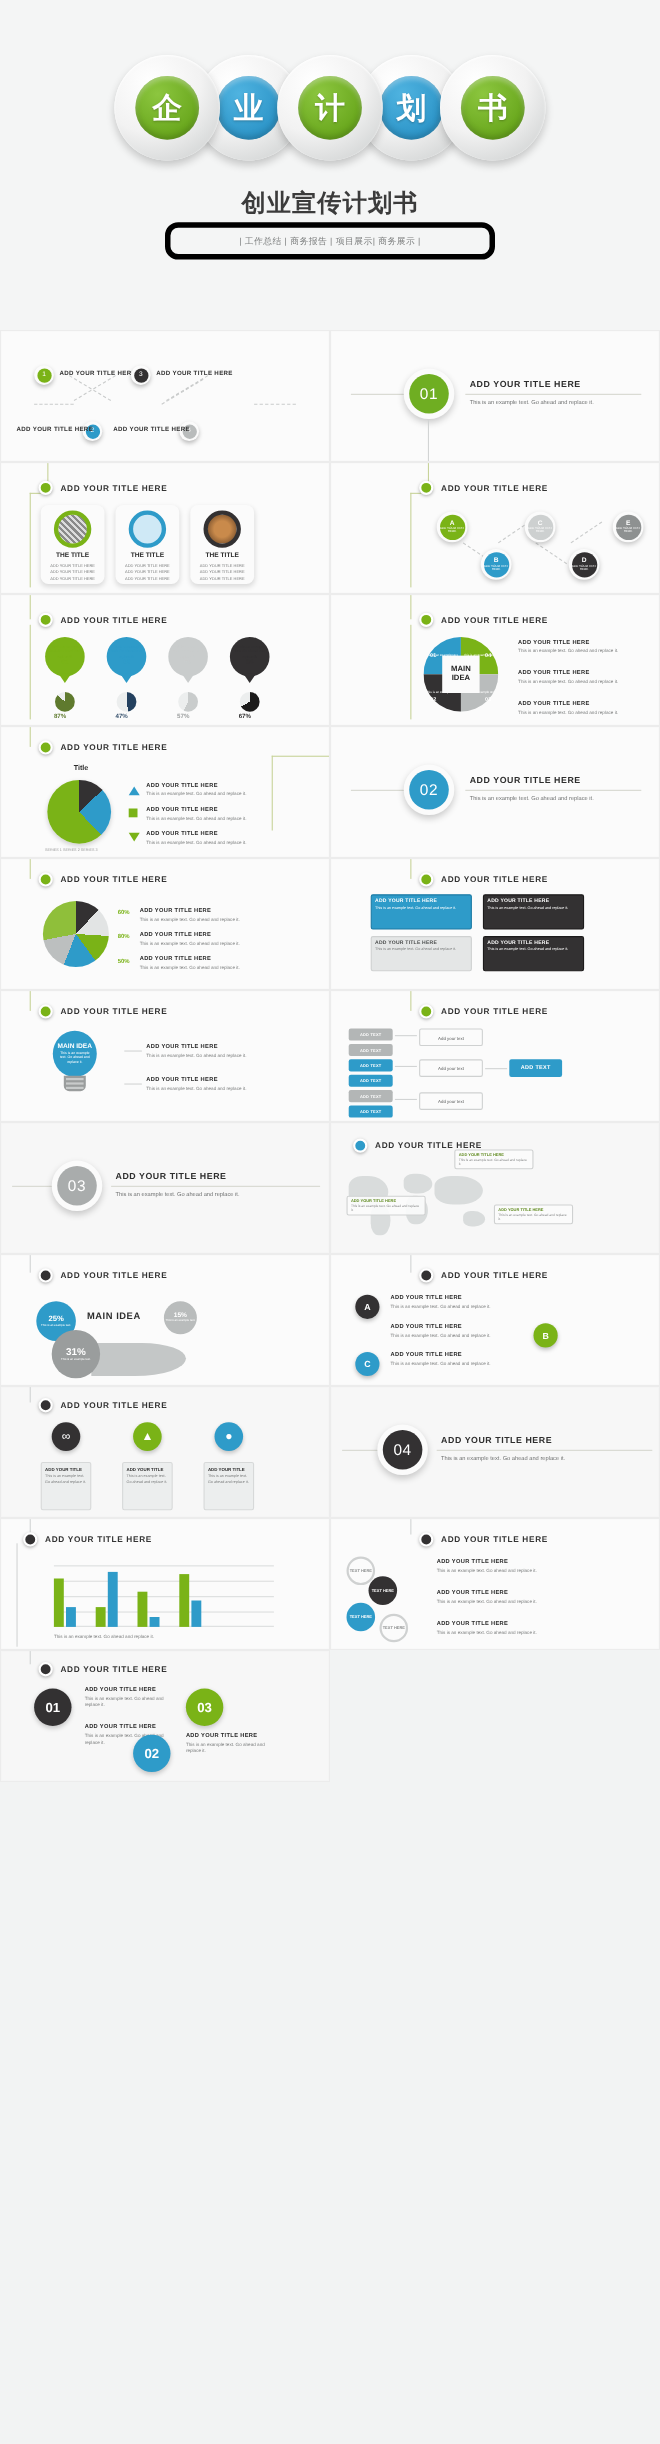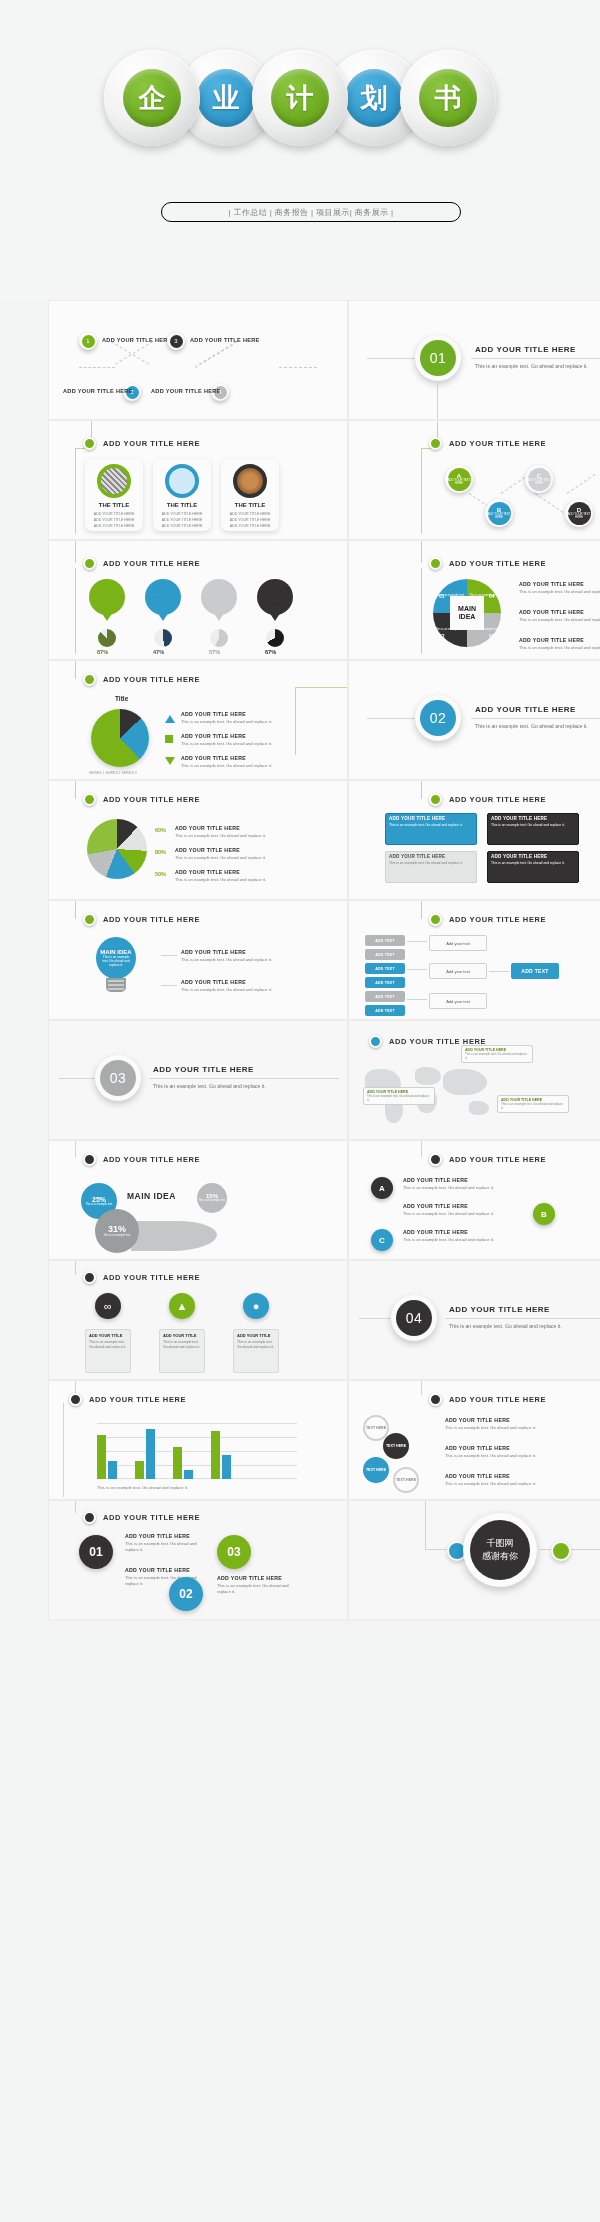--- a/index.html
+++ b/index.html
@@ -36,32 +36,32 @@
     text-shadow: 0 1px 2px rgba(0,0,0,0.25);
   }
   .disc.g { background: radial-gradient(circle at 35% 28%, #8cc63f 0%, #6aa81e 70%, #5d9a16 100%); }
   .disc.b { background: radial-gradient(circle at 35% 28%, #4fb3e0 0%, #2e96c9 70%, #2389bd 100%); }
 
   .cover-title {
     position: absolute; left: 0; top: 170px; width: 600px; text-align: center;
     font-size: 22px; font-weight: bold; color: #3b3b3b; letter-spacing: 1px;
   }
   .cover-pill {
-    position: absolute; left: 161px; top: 202px; width: 300px; height: 20px;
-    border: 1px solid #000000; border-radius: 12px;
+    position: absolute; left: 150px; top: 202px; width: 300px; height: 34px;
+    border: 5px solid #000000; border-radius: 12px;
     display: flex; align-items: center; justify-content: center;
     font-size: 8px; color: #7e8080; letter-spacing: .4px;
   }
   .cover-url {
     position: absolute; left: 0; top: 247px; width: 600px; text-align: center;
     font-size: 9px; color: #7e8080; letter-spacing: 2px;
   }
 
   
-  .grid { position: relative; width: 520px; padding-left: 48px; }
+  .grid { position: relative; width: 520px; }
   .row { display: flex; width: 600px; }
   .slide {
     position: relative; width: 300px; height: 120px;
     background: #fbfbfb; border: 1px solid #ececec; overflow: hidden;
   }
   .slide.tone { background: #f7f7f7; }
 
   
   .spine { position: absolute; background: #c8d39a; }
   .spine.v { width: 1px; }
@@ -304,20 +304,21 @@
       <div class="pearl">
           <div class="disc g">计</div>
         </div>
       <div class="pearl">
           <div class="disc b">划</div>
         </div>
       <div class="pearl">
           <div class="disc g">书</div>
         </div>
     </div>
+    <div class="cover-title">创业宣传计划书</div>
     <div class="cover-pill">| 工作总结 | 商务报告 | 项目展示| 商务展示 |</div>
   </div>
 
   <div class="grid">
 
     <div class="row">
       <div class="slide">
 
         <div class="zig" style="left:30px;top:66px;width:36px"></div>
         <div class="zig" style="left:62px;top:40px;width:44px;transform:rotate(31deg);transform-origin:left center"></div>
@@ -858,31 +859,16 @@
           <b>ADD YOUR TITLE HERE</b>
           <span>This is an example text. Go ahead and replace it.</span>
         </div>
         <div class="numc b" style="left:120px;top:76px">02</div>
         <div class="li" style="left:168px;top:74px;width:80px">
           <b>ADD YOUR TITLE HERE</b>
           <span>This is an example text. Go ahead and replace it.</span>
         </div>
       </div>
 
-      <div class="slide tone">
-        <div class="spine v grey" style="left:76px;top:0;height:48px"></div>
-        <div class="spine h grey" style="left:76px;top:48px;width:22px"></div>
-        <div class="sdot b" style="left:98px;top:40px"></div>
-        <div class="spine h grey" style="left:118px;top:48px;width:14px"></div>
-        <div class="thx-ring" style="left:114px;top:12px">
-          <i>
-            <span>千图网</span>
-            <span>感谢有你</span>
-          </i>
-        </div>
-        <div class="spine h grey" style="left:190px;top:48px;width:14px"></div>
-        <div class="sdot g" style="left:202px;top:40px"></div>
-        <div class="spine h grey" style="left:222px;top:48px;width:60px"></div>
-      </div>
     </div>
 
   </div>
 </div>
 
 </body></html>

